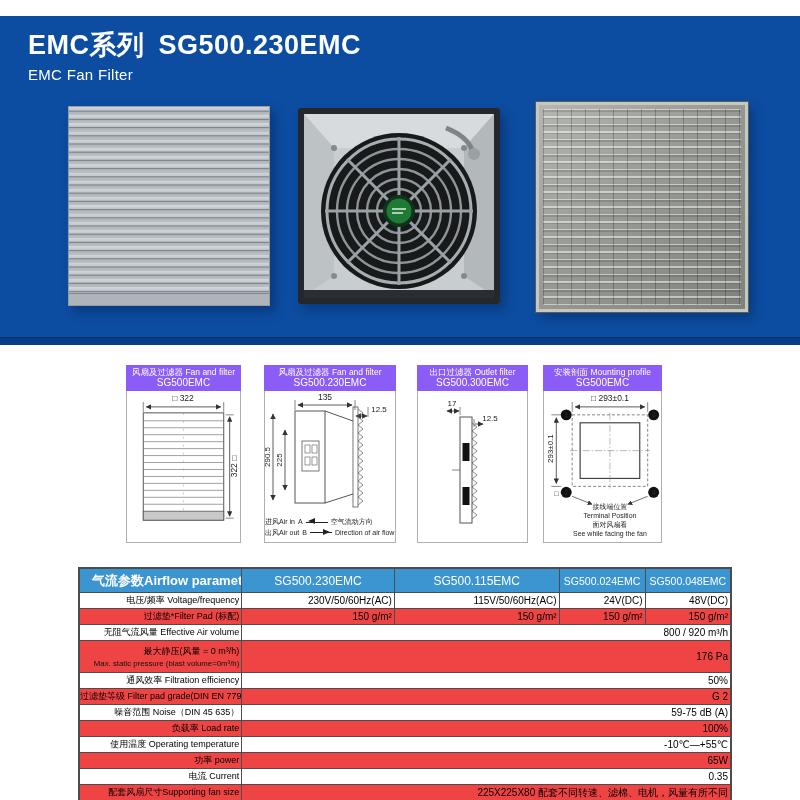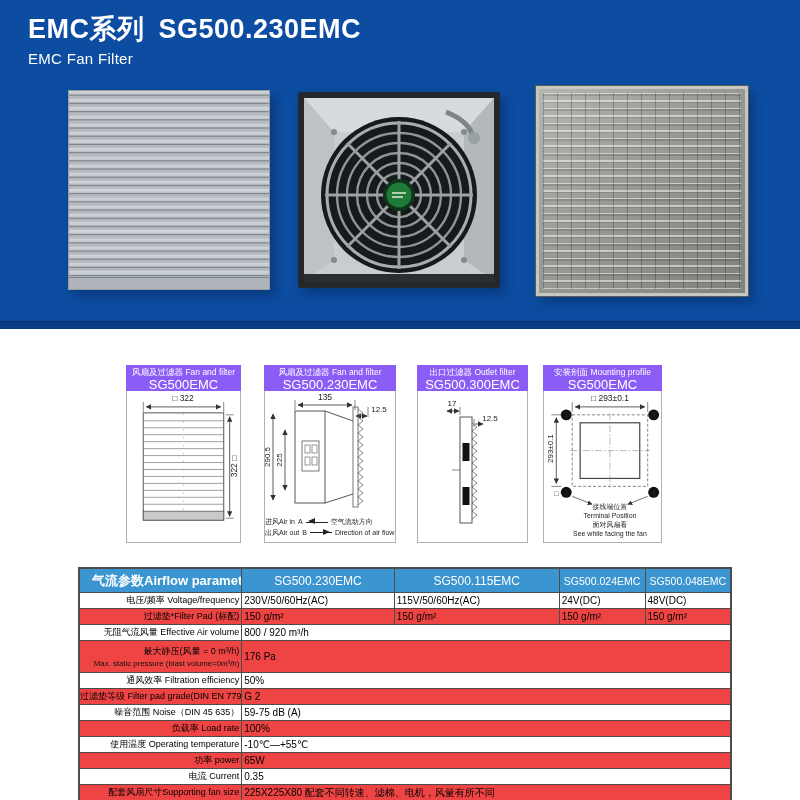--- a/index.html
+++ b/index.html
@@ -2,21 +2,21 @@
 <html><head>
 <meta charset="utf-8">
 <style>
   html,body{margin:0;padding:0;}
   body{
     width:800px;height:800px;position:relative;overflow:hidden;background:#ffffff;
     font-family:"Liberation Sans","DejaVu Sans",sans-serif;
     -webkit-font-smoothing:antialiased;
   }
   
-  .banner{position:absolute;left:0;top:0;width:800px;height:329px;background:#0c4da1;}
+  .banner{position:absolute;left:0;top:16px;width:800px;height:329px;background:#0c4da1;}
   .banner-strip{position:absolute;left:0;bottom:0;width:100%;height:7px;background:#093e86;border-top:1px solid #06326e;}
   .brand{position:absolute;left:28px;top:11px;color:#fff;}
   .brand-title{font-size:27px;font-weight:bold;letter-spacing:.5px;white-space:nowrap;}
   .brand-title .model{margin-left:14px;}
   .brand-sub{font-size:15px;margin-top:3px;letter-spacing:.3px;}
   
   .photo{position:absolute;box-shadow:5px 6px 10px rgba(0,20,60,.35);}
   .photo1{left:68px;top:90px;width:200px;height:198px;
     background:repeating-linear-gradient(180deg,#d2d6da 0px,#c3c8cd 3px,#79828a 4.2px,#b0b6bc 5.2px,#bac0c6 8.2px);
     border:1px solid #949ca4;}
@@ -26,21 +26,21 @@
     background:linear-gradient(135deg,#b4b6b0 0%,#989a94 45%,#7f817b 100%);
     border:3px solid #c6c8c0;outline:1px solid #5a5c56;position:absolute;}
   .photo3 .slats{position:absolute;inset:4px;
     background:
       repeating-linear-gradient(90deg,rgba(0,0,0,.22) 0 1px,transparent 1px 14px),
       repeating-linear-gradient(180deg,rgba(255,255,255,.5) 0 1.5px,rgba(0,0,0,.12) 1.5px 3px,transparent 3px 7.5px);}
   
   .panel{position:absolute;top:365px;display:flex;flex-direction:column;height:178px;}
   .panel-head{background:#8b5cf6;color:#fff;text-align:center;height:24px;padding-top:2px;line-height:1.2;flex:none;}
   .panel-head .l1{font-size:8.5px;}
-  .panel-head .l2{font-size:13px;}
+  .panel-head .l2{font-size:10px;}
   .panel-body{flex:1;background:#fff;border:1px solid #b0b0b0;border-top:none;overflow:hidden;display:flex;flex-direction:column;align-items:center;}
   .panel1{left:126px;width:115px;}
   .panel2{left:264px;width:132px;}
   .panel3{left:417px;width:111px;}
   .panel4{left:543px;width:119px;}
   svg text{fill:#222;}
   .legend{width:100%;margin-top:auto;padding:0 2px 4px 2px;font-size:7px;color:#222;}
   .legend-row{display:flex;align-items:center;gap:3px;white-space:nowrap;line-height:1.5;}
   .arr{position:relative;width:22px;height:0;border-top:1.6px solid #222;flex:none;}
   .arr.left::before{content:"";position:absolute;left:-1px;top:-4.6px;border:3px solid transparent;border-right:7px solid #222;}
@@ -49,21 +49,21 @@
   .spec{position:absolute;left:78px;top:567px;}
   table{border-collapse:collapse;table-layout:fixed;width:654px;border:2px solid #4c4c4c;}
   col.c0{width:161px;} col.c1{width:151px;} col.c2{width:163px;} col.c3{width:85px;} col.c4{width:85px;}
   th,td{border:1px solid #4c4c4c;overflow:hidden;}
   thead th{background:#3b95d1;color:#fff;height:21px;font-size:12px;font-weight:normal;white-space:nowrap;}
   thead th.param{font-weight:bold;text-align:left;padding-left:12px;font-size:13px;}
   thead th.small{font-size:10.5px;}
   tbody td{height:15px;font-size:10px;background:#fff;}
   tbody tr.shade td{background:#ef4444;}
   td.label{text-align:right;padding:0 2px 0 0;font-size:9px;white-space:nowrap;}
-  td.val{text-align:left;padding:0 2px;white-space:nowrap;}
+  td.val{text-align:right;padding:0 2px;white-space:nowrap;}
   tr.tall td{height:31px;}
   tr.tall .lab2{font-size:7.8px;color:#111;margin-top:1px;}
 </style>
 </head>
 <body>
 
 <div class="banner">
   <div class="brand">
     <div class="brand-title">
       <span>EMC系列</span><span class="model">SG500.230EMC</span>

